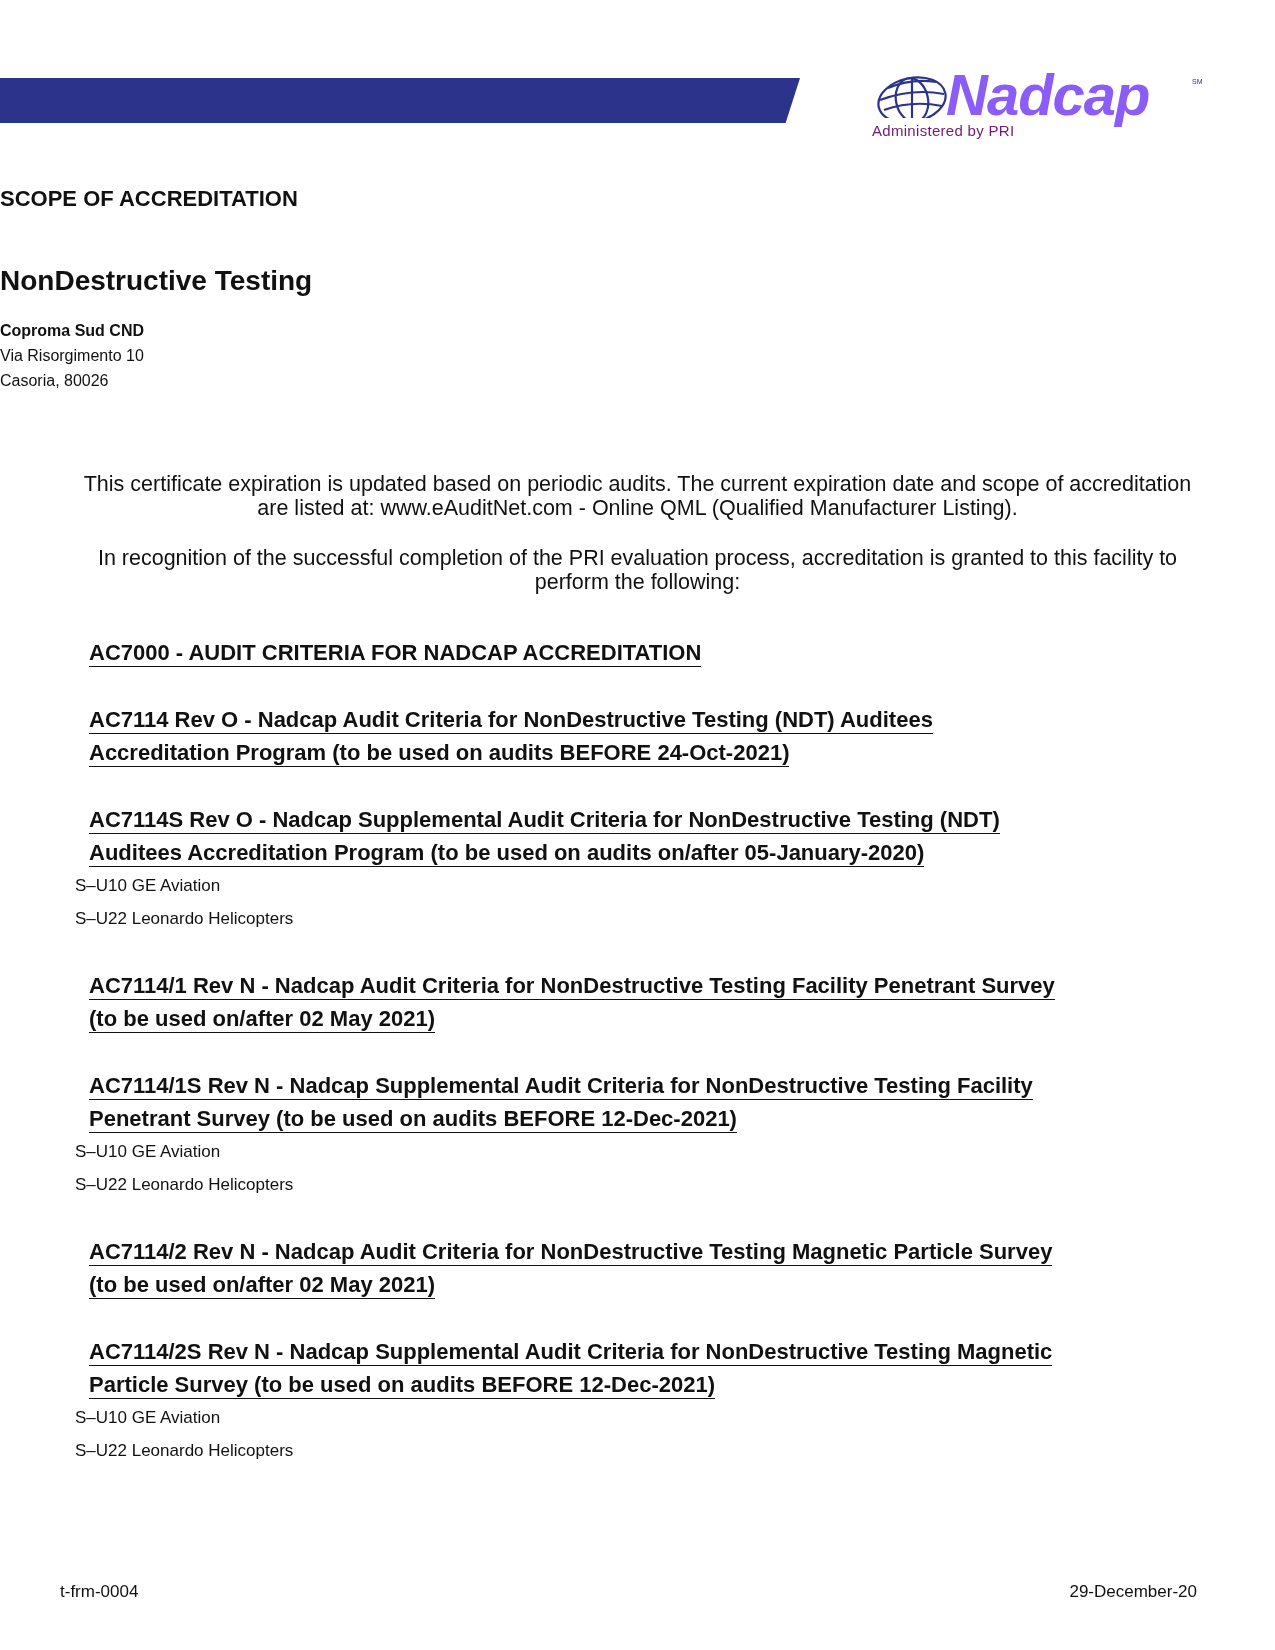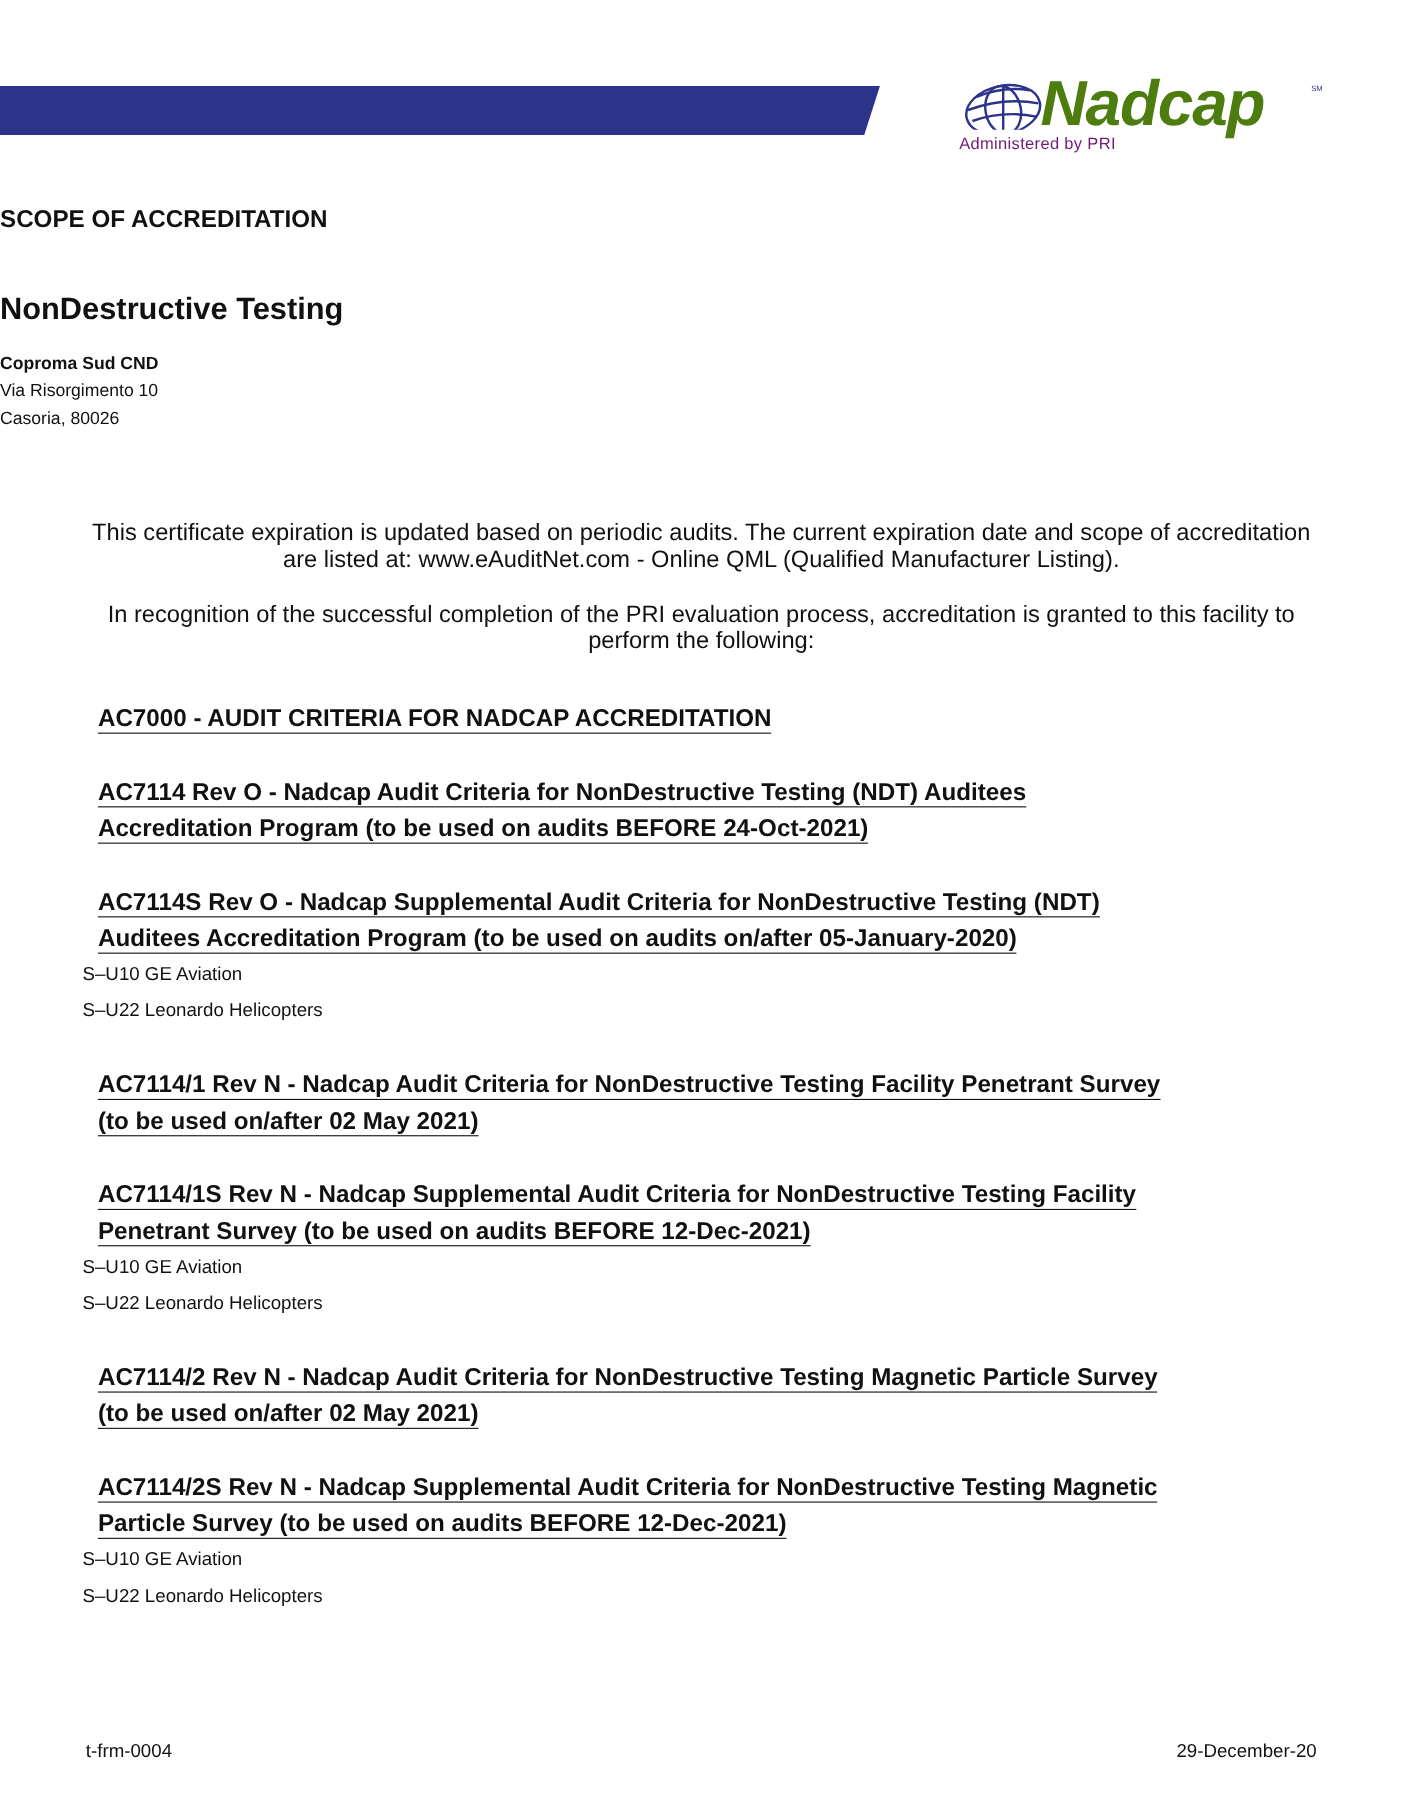--- a/index.html
+++ b/index.html
@@ -2,39 +2,39 @@
 <html><head>
 <meta charset="utf-8">
 <style>
   html, body { margin: 0; padding: 0; background: #ffffff; }
   body { width: 1275px; height: 1650px; position: relative; overflow: hidden;
          font-family: "Liberation Sans", sans-serif; color: #111111; }
   .band { position: absolute; left: 0; top: 78px; width: 800px; height: 45px;
           background: #2b338a; clip-path: polygon(0 0, 100% 0, 98.2% 100%, 0 100%); }
   .logo { position: absolute; left: 868px; top: 66px; width: 330px; height: 80px; }
   .logo-word { position: absolute; left: 78px; top: -6px; font-size: 58px; font-weight: bold;
-               font-style: italic; color: #4d7c0f; letter-spacing: -1px; line-height: 70px; }
+               font-style: italic; color: #8b5cf6; letter-spacing: -1px; line-height: 70px; }
   .logo-sm { position: absolute; left: 324px; top: 12px; font-size: 7px; color: #2b338a; }
   .logo-sub { position: absolute; left: 4px; top: 56px; font-size: 15px; color: #701a75; letter-spacing: 0.3px; }
   .globe { position: absolute; left: 4px; top: 4px; width: 80px; height: 48px; }
   .center { position: absolute; left: 0; width: 1275px; text-align: left; }
   .h-title { top: 186px; font-size: 22px; font-weight: bold; }
   .h-sub { top: 244px; font-size: 28px; font-weight: bold; margin-top: 21px; }
   .addr { top: 318px; font-size: 16px; line-height: 25px; }
   .addr .name { font-weight: bold; }
   .para { position: absolute; left: 70px; width: 1135px; text-align: center; font-size: 21.5px; line-height: 24px; }
   .p1 { top: 472px; }
   .p2 { top: 546px; }
   .list { position: absolute; left: 75px; top: 636px; width: 1140px; }
   .crit { font-size: 22px; font-weight: bold; line-height: 33px; margin-left: 14px; }
   .crit span { border-bottom: 1.5px solid #111; padding-bottom: 1px; box-decoration-break: clone; -webkit-box-decoration-break: clone; }
   .sub { font-size: 17px; line-height: 33px; }
   .gap { height: 34px; }
   .footer { position: absolute; top: 1582px; font-size: 17px; }
-  .f-left { left: 78px; text-align: center; }
+  .f-left { left: 60px; text-align: center; }
   .f-right { right: 78px; }
 </style>
 </head>
 <body>
 
 <div class="band"></div>
 
 <div class="logo">
   <svg class="globe" viewBox="0 0 80 48">
     <g fill="none" stroke="#2b338a" stroke-width="2.2">

